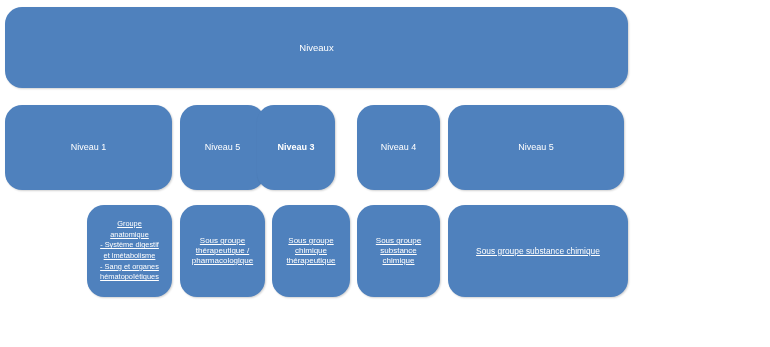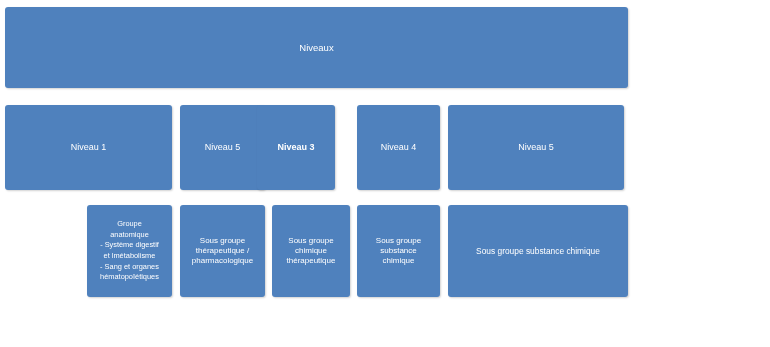--- a/index.html
+++ b/index.html
@@ -15,21 +15,21 @@
   }
   #canvas {
     position: relative;
     width: 770px;
     height: 347px;
     background: #ffffff;
   }
   .node {
     position: absolute;
     background: #4f81bd;
-    border-radius: 3px;
+    border-radius: 17px;
     color: #ffffff;
     display: flex;
     align-items: center;
     justify-content: center;
     text-align: center;
     box-sizing: border-box;
     box-shadow: 1px 1px 2px rgba(0,0,0,0.18);
     line-height: 1.25;
     padding: 3px 3px;
   }
@@ -47,21 +47,21 @@
     font-size: 9.5px;
   }
   
   .row2 { top: 105px; height: 85px; font-size: 9px; }
   .lvl1 { left: 5px;   width: 167px; }
   .lvl2 { left: 180px; width: 85px;  }
   .lvl3 { left: 257px; width: 78px; font-weight: bold;  }
   .lvl4 { left: 357px; width: 83px;  }
   .lvl5 { left: 448px; width: 176px; }
   
-  .row3 { top: 205px; height: 92px; }
+  .row3 { top: 205px; height: 92px; text-decoration: underline; }
   .det1 { left: 5px;   width: 76px; font-size: 7.6px; }
   .det2 { left: 87px;  width: 85px; font-size: 7.4px; }
   .det3 { left: 180px; width: 85px; font-size: 8px; }
   .det4 { left: 272px; width: 78px; font-size: 8px; }
   .det5 { left: 357px; width: 83px; font-size: 8px; }
   .det6 { left: 448px; width: 180px; font-size: 8.4px; }
   .det1 .txt, .det2 .txt { line-height: 1.45; }
 </style>
 </head>
 <body>

